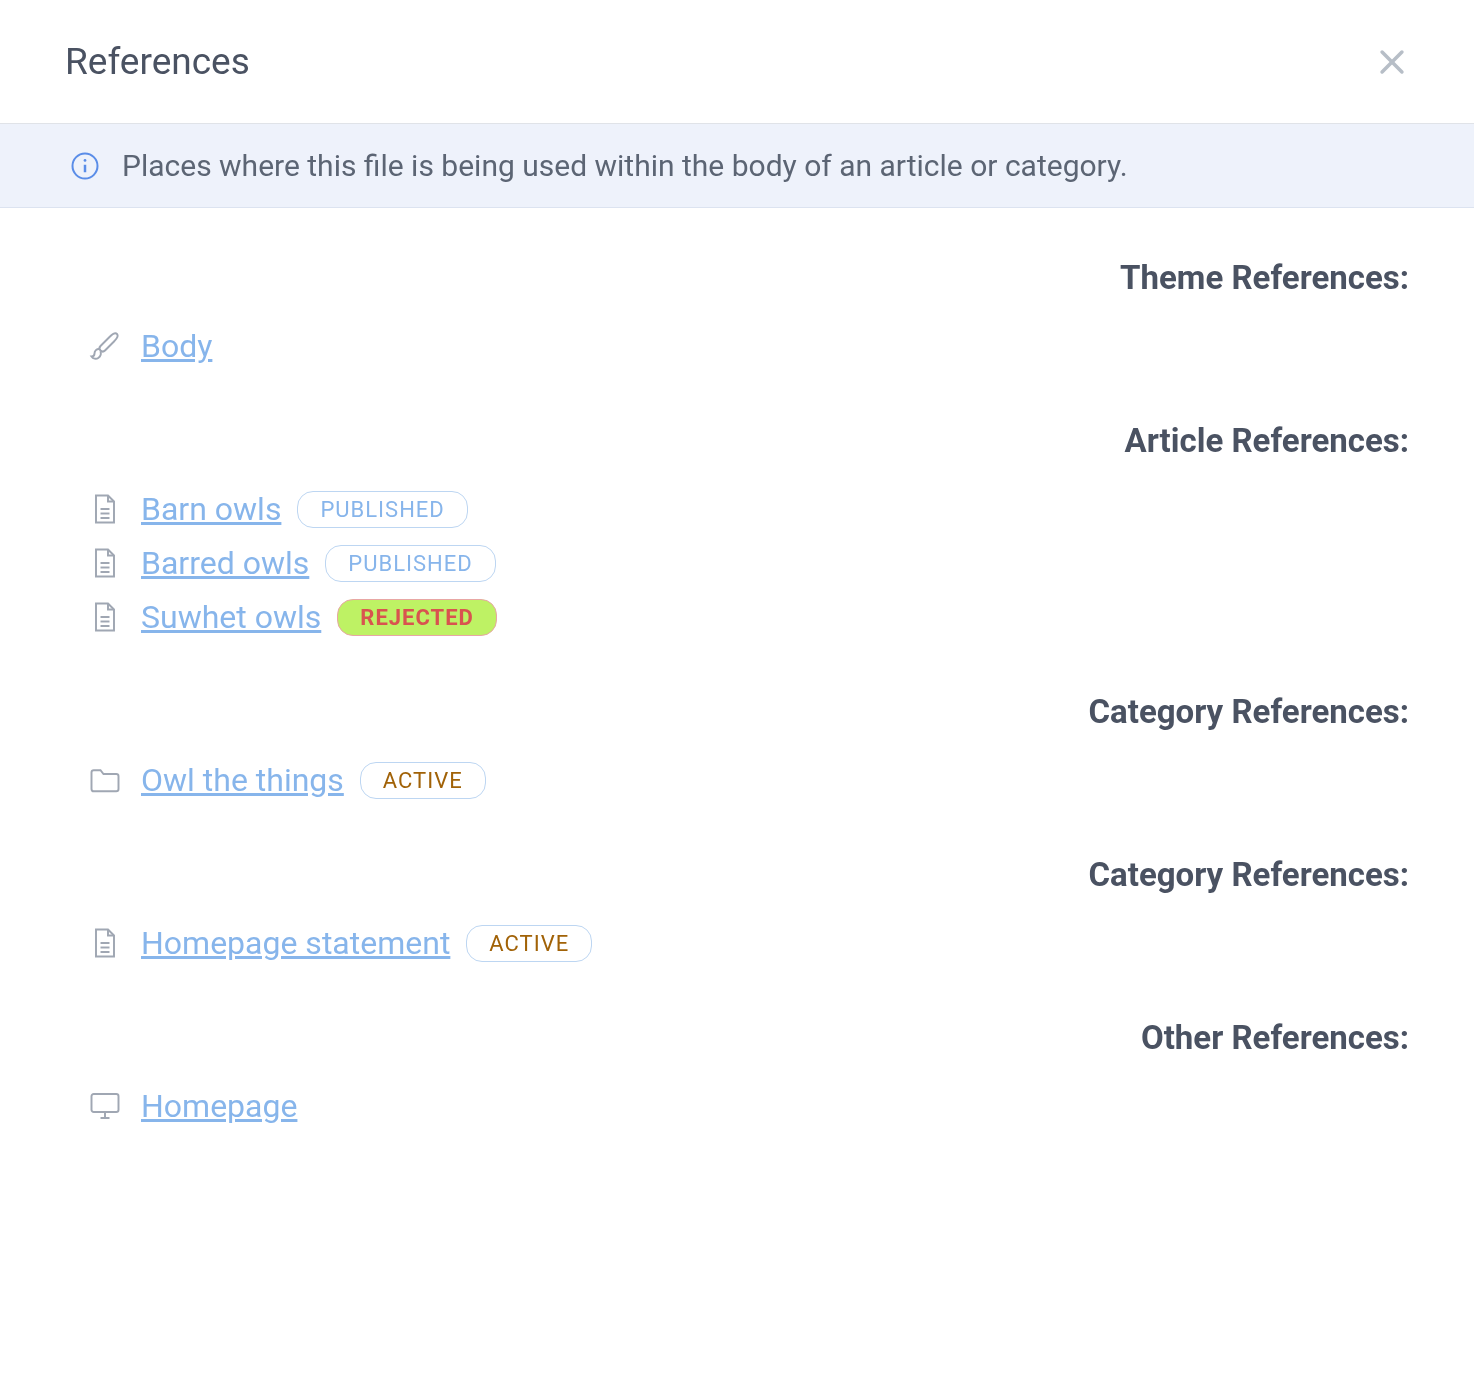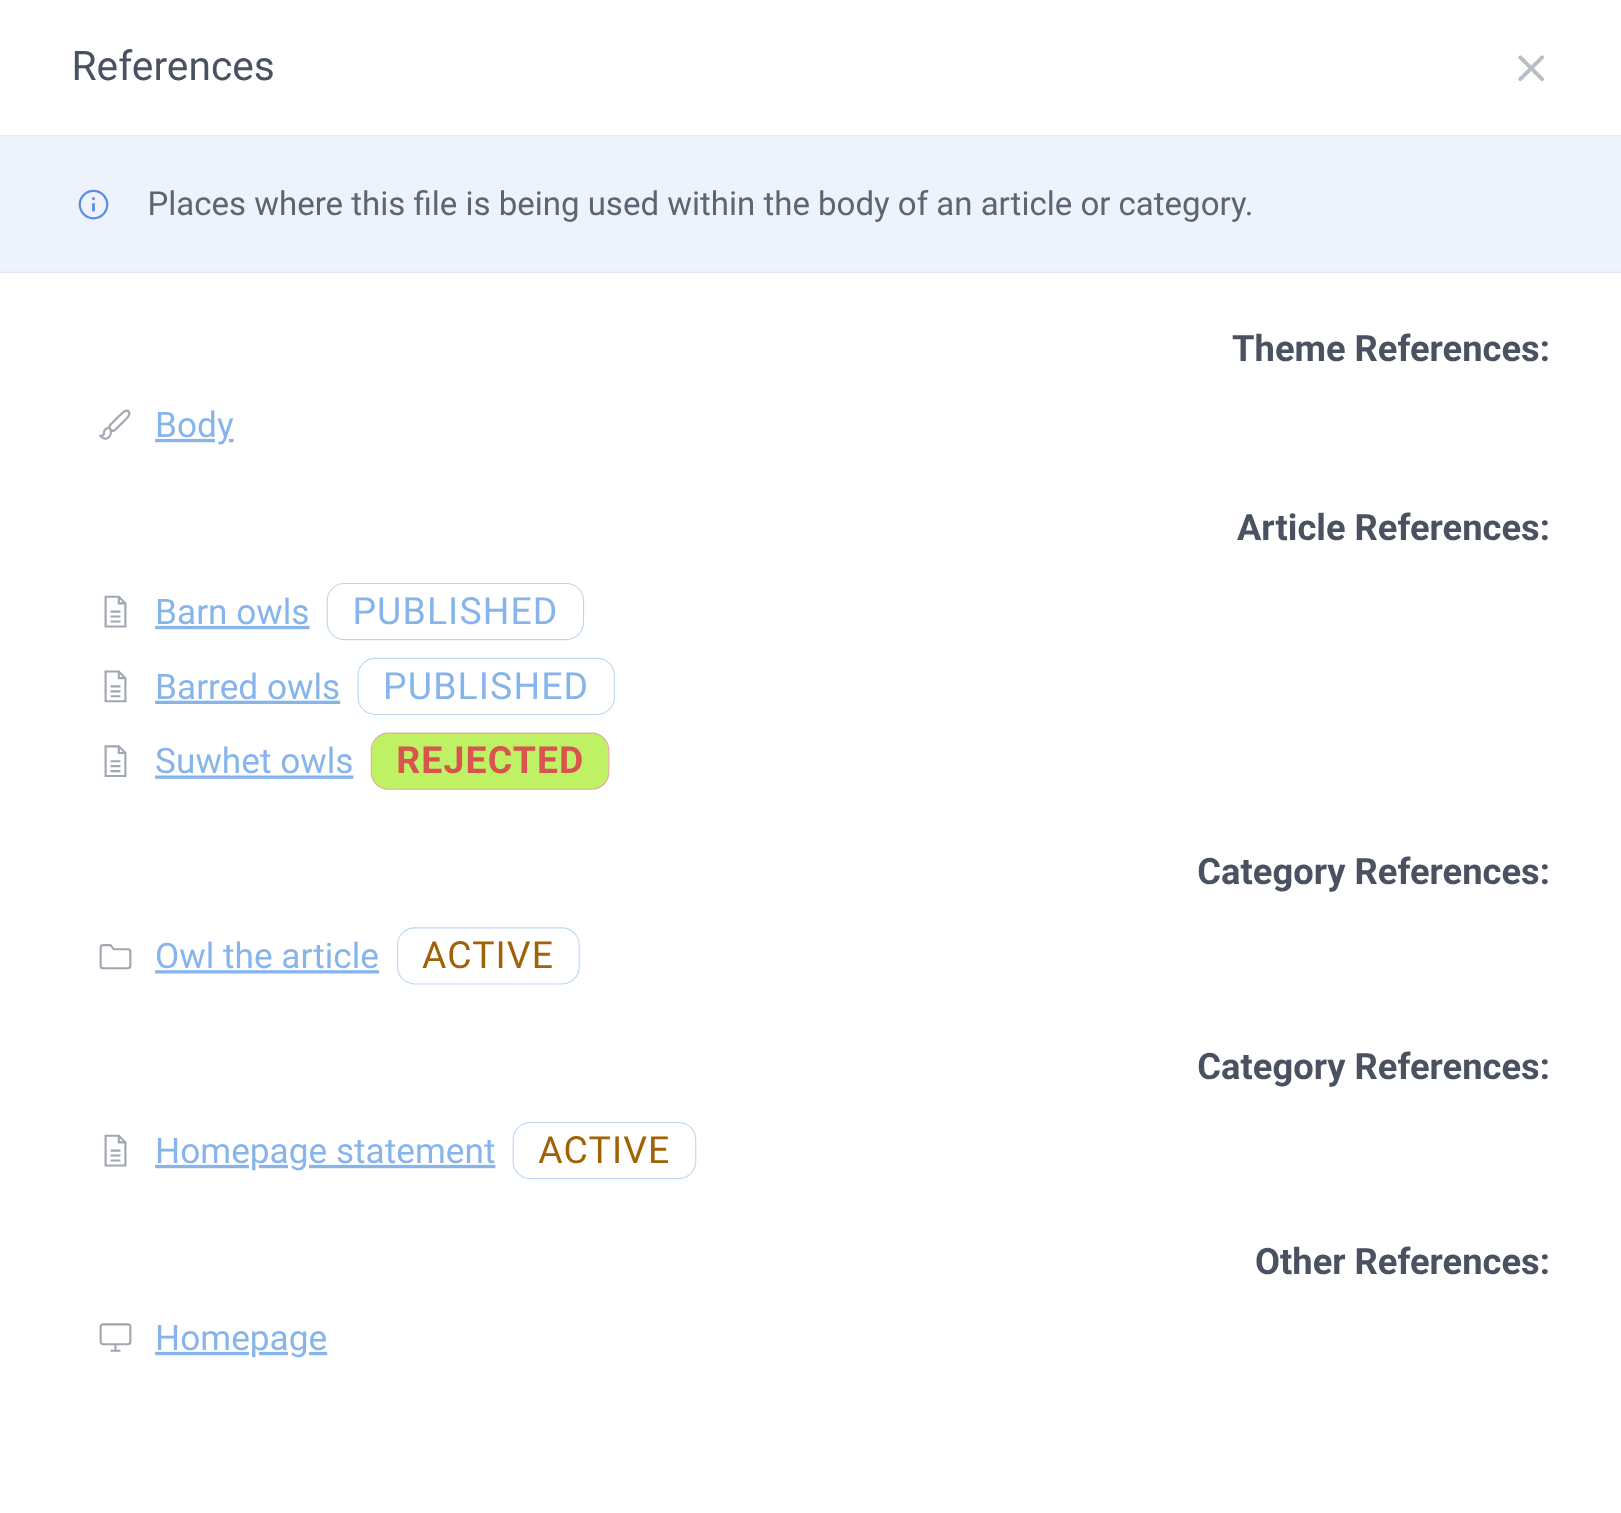--- a/index.html
+++ b/index.html
@@ -32,24 +32,24 @@
       display: flex;
       align-items: center;
     }
     .close-btn svg {
       width: 34px;
       height: 34px;
     }
     .info-banner {
       background: #eef2fb;
       border-bottom: 1px solid #dce3f0;
-      padding: 44px 70px;
-      display: flex;
-      align-items: center;
-      gap: 34px;
+      padding: 24px 70px;
+      display: flex;
+      align-items: center;
+      gap: 22px;
     }
     .info-icon {
       color: #5a8de8;
       flex-shrink: 0;
       display: flex;
       align-items: center;
     }
     .info-icon svg {
       width: 30px;
       height: 30px;
@@ -96,21 +96,21 @@
       font-size: 32px;
       color: #87b5eb;
       text-decoration: underline;
       cursor: pointer;
     }
     .badge {
       display: inline-flex;
       align-items: center;
       padding: 5px 22px;
       border-radius: 16px;
-      font-size: 34px;
+      font-size: 22px;
       letter-spacing: 1px;
       border: 1.5px solid;
     }
     .badge-published {
       color: #87b5eb;
       background: #ffffff;
       border-color: #bdd6f2;
     }
     .badge-rejected {
       color: #d9534f;
@@ -210,21 +210,21 @@
   </div>
 
   <div class="section">
     <div class="section-title">Category References:</div>
     <div class="ref-item">
       <span class="ref-icon">
         <svg viewBox="0 0 24 24">
           <path d="M3 7 C3 6 3.5 5.5 4.5 5.5 L9 5.5 L11 8 L19.5 8 C20.5 8 21 8.5 21 9.5 L21 18 C21 19 20.5 19.5 19.5 19.5 L4.5 19.5 C3.5 19.5 3 19 3 18 Z"></path>
         </svg>
       </span>
-      <a class="ref-link">Owl the article</a>
+      <a class="ref-link">Owl the things</a>
       <span class="badge badge-active">ACTIVE</span>
     </div>
   </div>
 
   <div class="section">
     <div class="section-title">Category References:</div>
     <div class="ref-item">
       <span class="ref-icon">
         <svg viewBox="0 0 24 24">
           <path d="M6 3 L14 3 L18 7 L18 21 L6 21 Z"></path>

